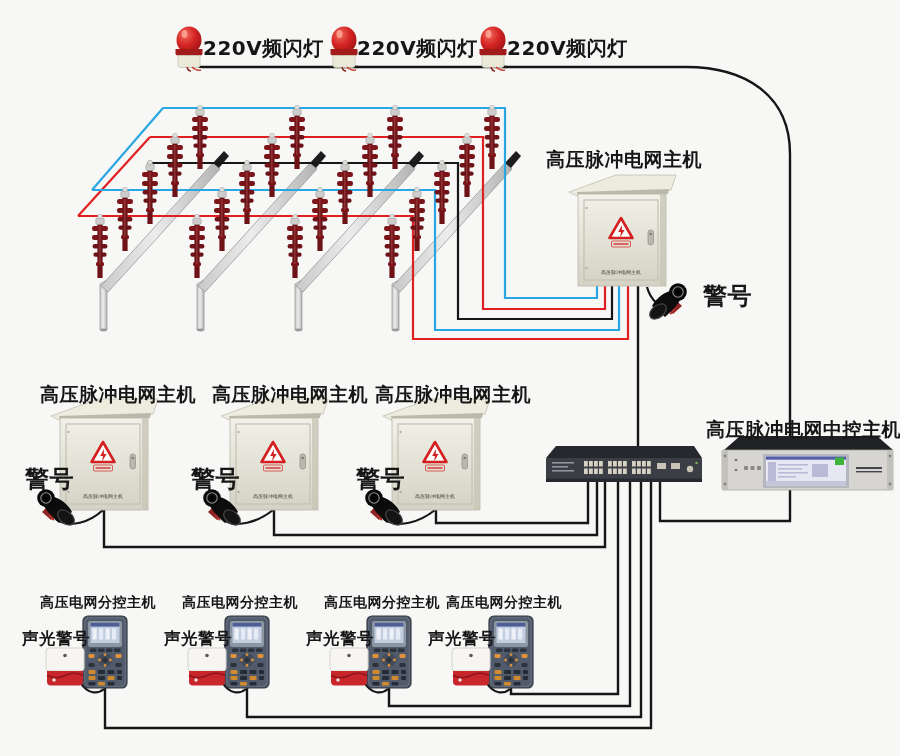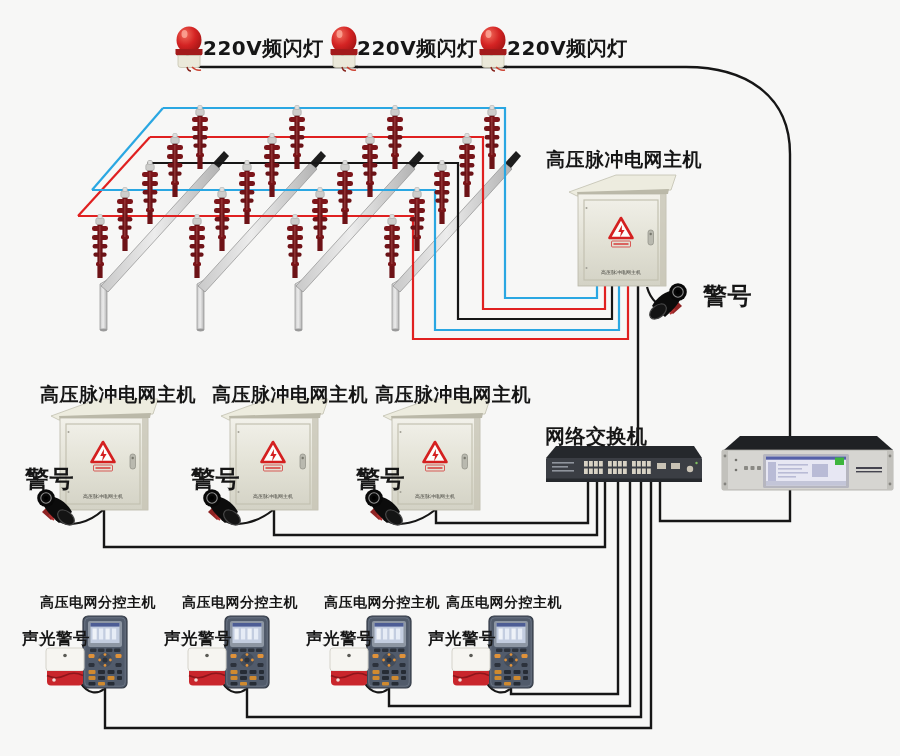--- a/index.html
+++ b/index.html
@@ -323,21 +323,21 @@
 <div class="lbl lbl-host" style="left:546px;top:147px">高压脉冲电网主机</div>
 <div class="lbl lbl-alarm" style="left:703px;top:280px">警号</div>
 
 <div class="lbl lbl-host" style="left:40px;top:382px">高压脉冲电网主机</div>
 <div class="lbl lbl-host" style="left:212px;top:382px">高压脉冲电网主机</div>
 <div class="lbl lbl-host" style="left:375px;top:382px">高压脉冲电网主机</div>
 <div class="lbl lbl-alarm" style="left:25px;top:463px">警号</div>
 <div class="lbl lbl-alarm" style="left:191px;top:463px">警号</div>
 <div class="lbl lbl-alarm" style="left:356px;top:463px">警号</div>
 
-<div class="lbl lbl-switch" style="left:545px;top:423px">网络交换机</div>
+<div class="lbl lbl-central" style="left:706px;top:417px">高压脉冲电网中控主机</div>
 
 <div class="lbl lbl-sub" style="left:40px;top:594px">高压电网分控主机</div>
 <div class="lbl lbl-sub" style="left:182px;top:594px">高压电网分控主机</div>
 <div class="lbl lbl-sub" style="left:324px;top:594px">高压电网分控主机</div>
 <div class="lbl lbl-sub" style="left:446px;top:594px">高压电网分控主机</div>
 <div class="lbl lbl-sound" style="left:22px;top:628px">声光警号</div>
 <div class="lbl lbl-sound" style="left:164px;top:628px">声光警号</div>
 <div class="lbl lbl-sound" style="left:306px;top:628px">声光警号</div>
 <div class="lbl lbl-sound" style="left:428px;top:628px">声光警号</div>
 </div>

